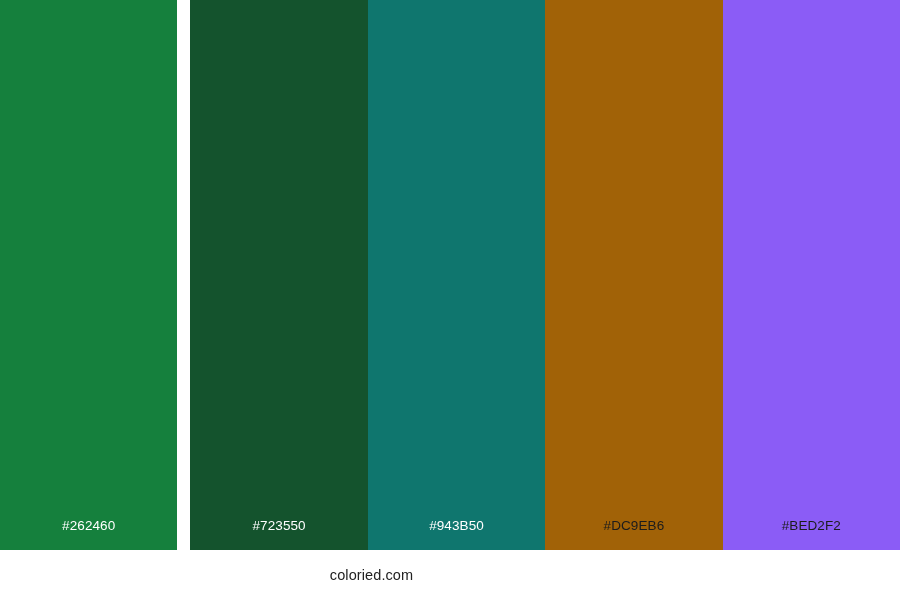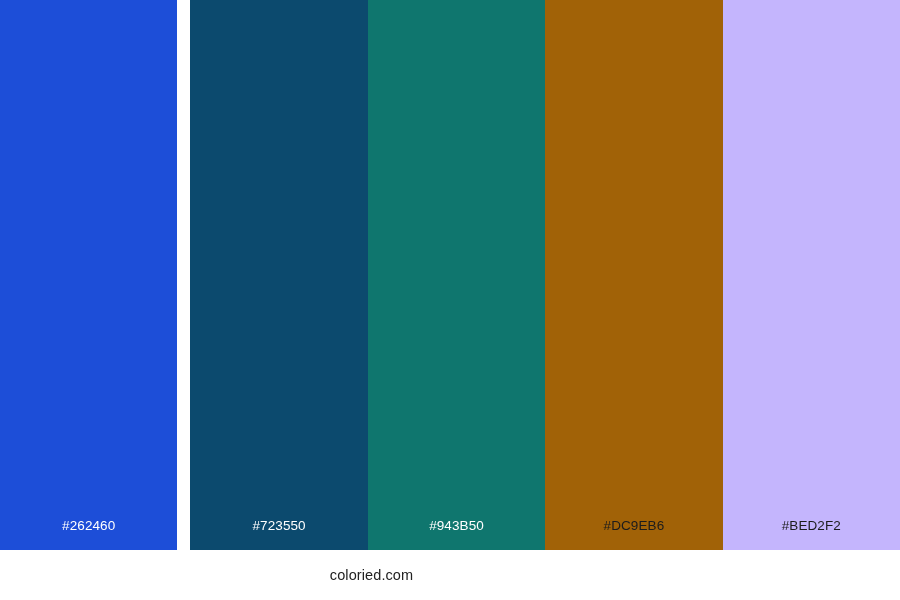--- a/index.html
+++ b/index.html
@@ -64,37 +64,37 @@
     font-family: "Liberation Sans", sans-serif;
   }
 </style>
 </head>
 <body>
 
 <div class="palette-page">
 
   <div class="swatch-strip">
 
-    <div class="swatch" style="background-color: #1d4ed8;">
+    <div class="swatch" style="background-color: #15803d;">
       <span class="swatch-label label-light">#262460</span>
     </div>
 
-    <div class="swatch" style="background-color: #0c4a6e; margin-left: 13px;">
+    <div class="swatch" style="background-color: #14532d; margin-left: 13px;">
       <span class="swatch-label label-light">#723550</span>
     </div>
 
     <div class="swatch" style="background-color: #0f766e;">
       <span class="swatch-label label-light">#943B50</span>
     </div>
 
     <div class="swatch" style="background-color: #a16207;">
       <span class="swatch-label label-dark">#DC9EB6</span>
     </div>
 
-    <div class="swatch" style="background-color: #c4b5fd;">
+    <div class="swatch" style="background-color: #8b5cf6;">
       <span class="swatch-label label-dark">#BED2F2</span>
     </div>
 
   </div>
 
   <div class="footer-bar">
     <span class="footer-text">coloried.com</span>
   </div>
 
 </div>

